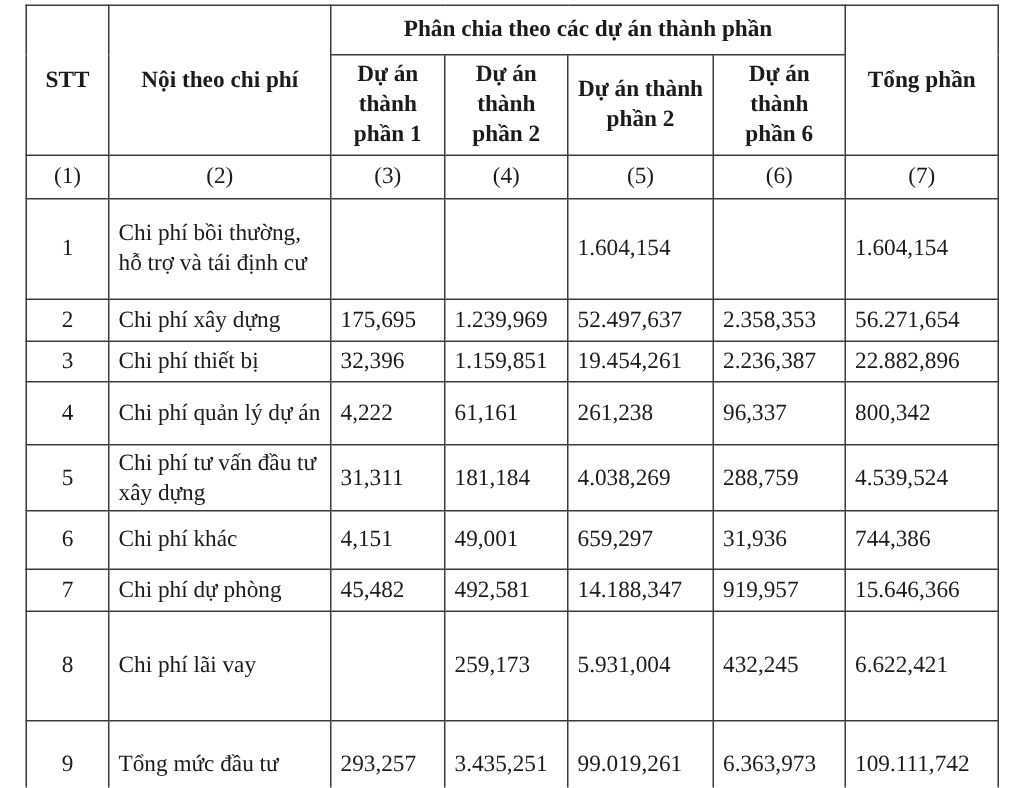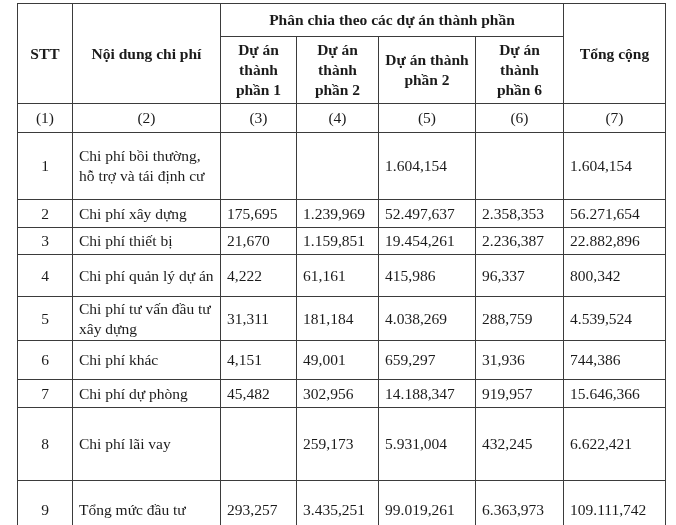--- a/index.html
+++ b/index.html
@@ -53,23 +53,23 @@
     <col style="width:76px">
     <col style="width:82px">
     <col style="width:97px">
     <col style="width:88px">
     <col style="width:102px">
   </colgroup>
 
   <tbody>
       <tr class="band-row">
     <td rowspan="2" class="center bold">STT</td>
-    <td rowspan="2" class="center bold">Nội dung chi phí</td>
+    <td rowspan="2" class="center bold">Nội theo chi phí</td>
     <td colspan="4" class="center bold band">Phân chia theo các dự án thành phần</td>
-    <td rowspan="2" class="center bold">Tổng cộng</td>
+    <td rowspan="2" class="center bold">Tổng phần</td>
   </tr>
 
   <tr class="sub-row">
     <td class="center bold">Dự án thành phần 1</td>
     <td class="center bold">Dự án thành phần 2</td>
     <td class="center bold">Dự án thành phần 2</td>
     <td class="center bold">Dự án thành phần 6</td>
   </tr>
 
   <tr class="idx-row">
@@ -98,33 +98,33 @@
     <td class="num">175,695</td>
     <td class="num">1.239,969</td>
     <td class="num">52.497,637</td>
     <td class="num">2.358,353</td>
     <td class="num">56.271,654</td>
   </tr>
 
   <tr class="r3">
     <td class="center">3</td>
     <td class="label">Chi phí thiết bị</td>
-    <td class="num">21,670</td>
+    <td class="num">32,396</td>
     <td class="num">1.159,851</td>
     <td class="num">19.454,261</td>
     <td class="num">2.236,387</td>
     <td class="num">22.882,896</td>
   </tr>
 
   <tr class="r4">
     <td class="center">4</td>
     <td class="label">Chi phí quản lý dự án</td>
     <td class="num">4,222</td>
     <td class="num">61,161</td>
-    <td class="num">415,986</td>
+    <td class="num">261,238</td>
     <td class="num">96,337</td>
     <td class="num">800,342</td>
   </tr>
 
   <tr class="r5">
     <td class="center">5</td>
     <td class="label">Chi phí tư vấn đầu tư xây dựng</td>
     <td class="num">31,311</td>
     <td class="num">181,184</td>
     <td class="num">4.038,269</td>
@@ -139,21 +139,21 @@
     <td class="num">49,001</td>
     <td class="num">659,297</td>
     <td class="num">31,936</td>
     <td class="num">744,386</td>
   </tr>
 
   <tr class="r7">
     <td class="center">7</td>
     <td class="label">Chi phí dự phòng</td>
     <td class="num">45,482</td>
-    <td class="num">302,956</td>
+    <td class="num">492,581</td>
     <td class="num">14.188,347</td>
     <td class="num">919,957</td>
     <td class="num">15.646,366</td>
   </tr>
 
   <tr class="r8">
     <td class="center">8</td>
     <td class="label">Chi phí lãi vay</td>
     <td class="num"></td>
     <td class="num">259,173</td>

